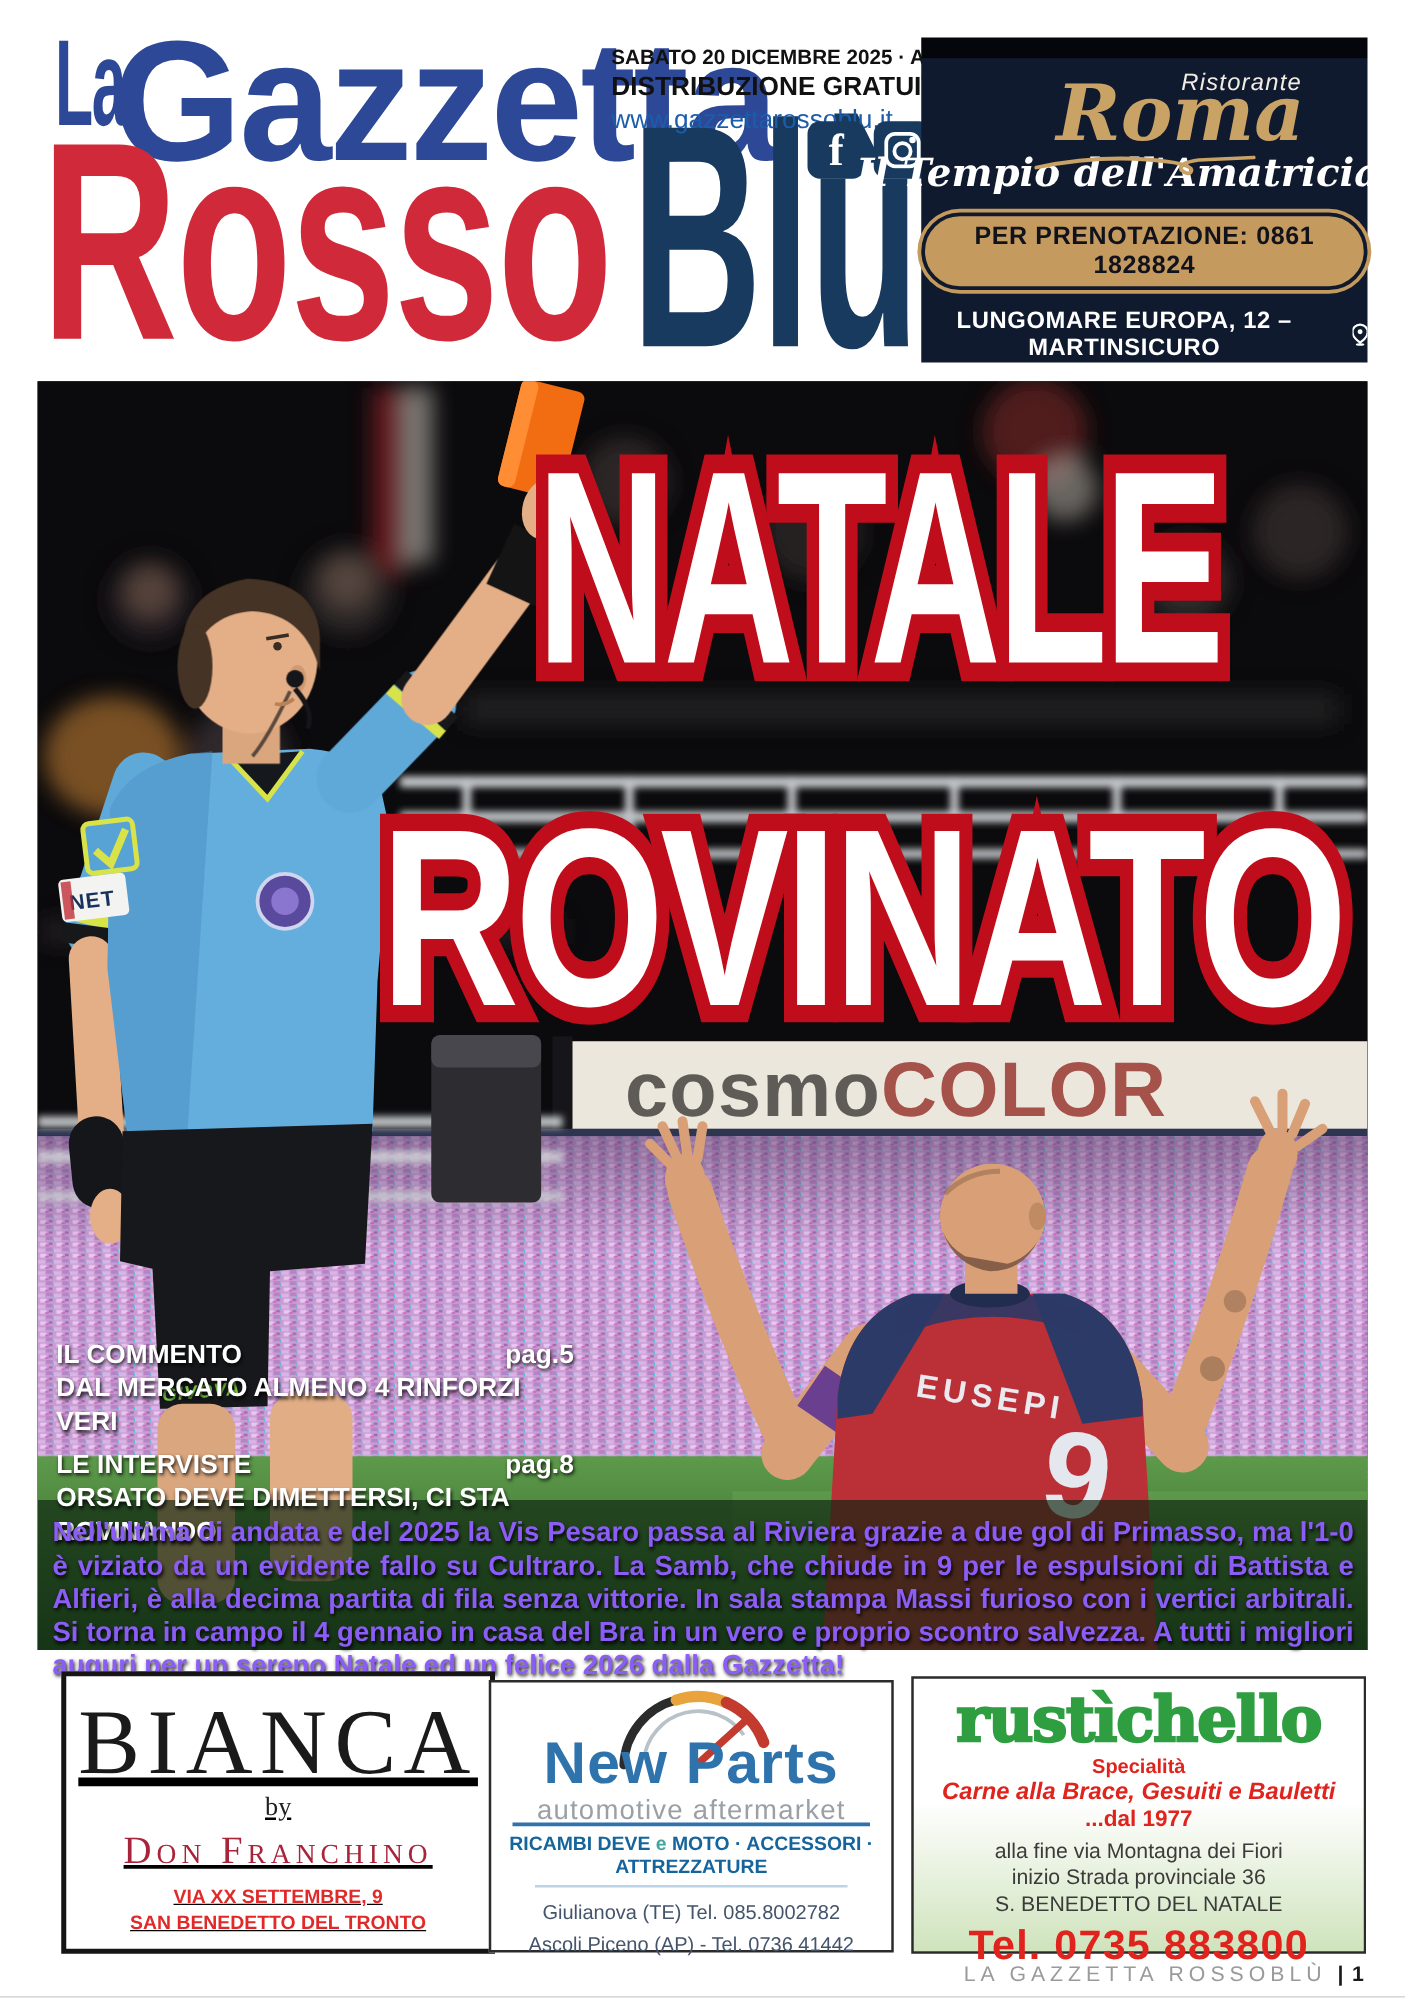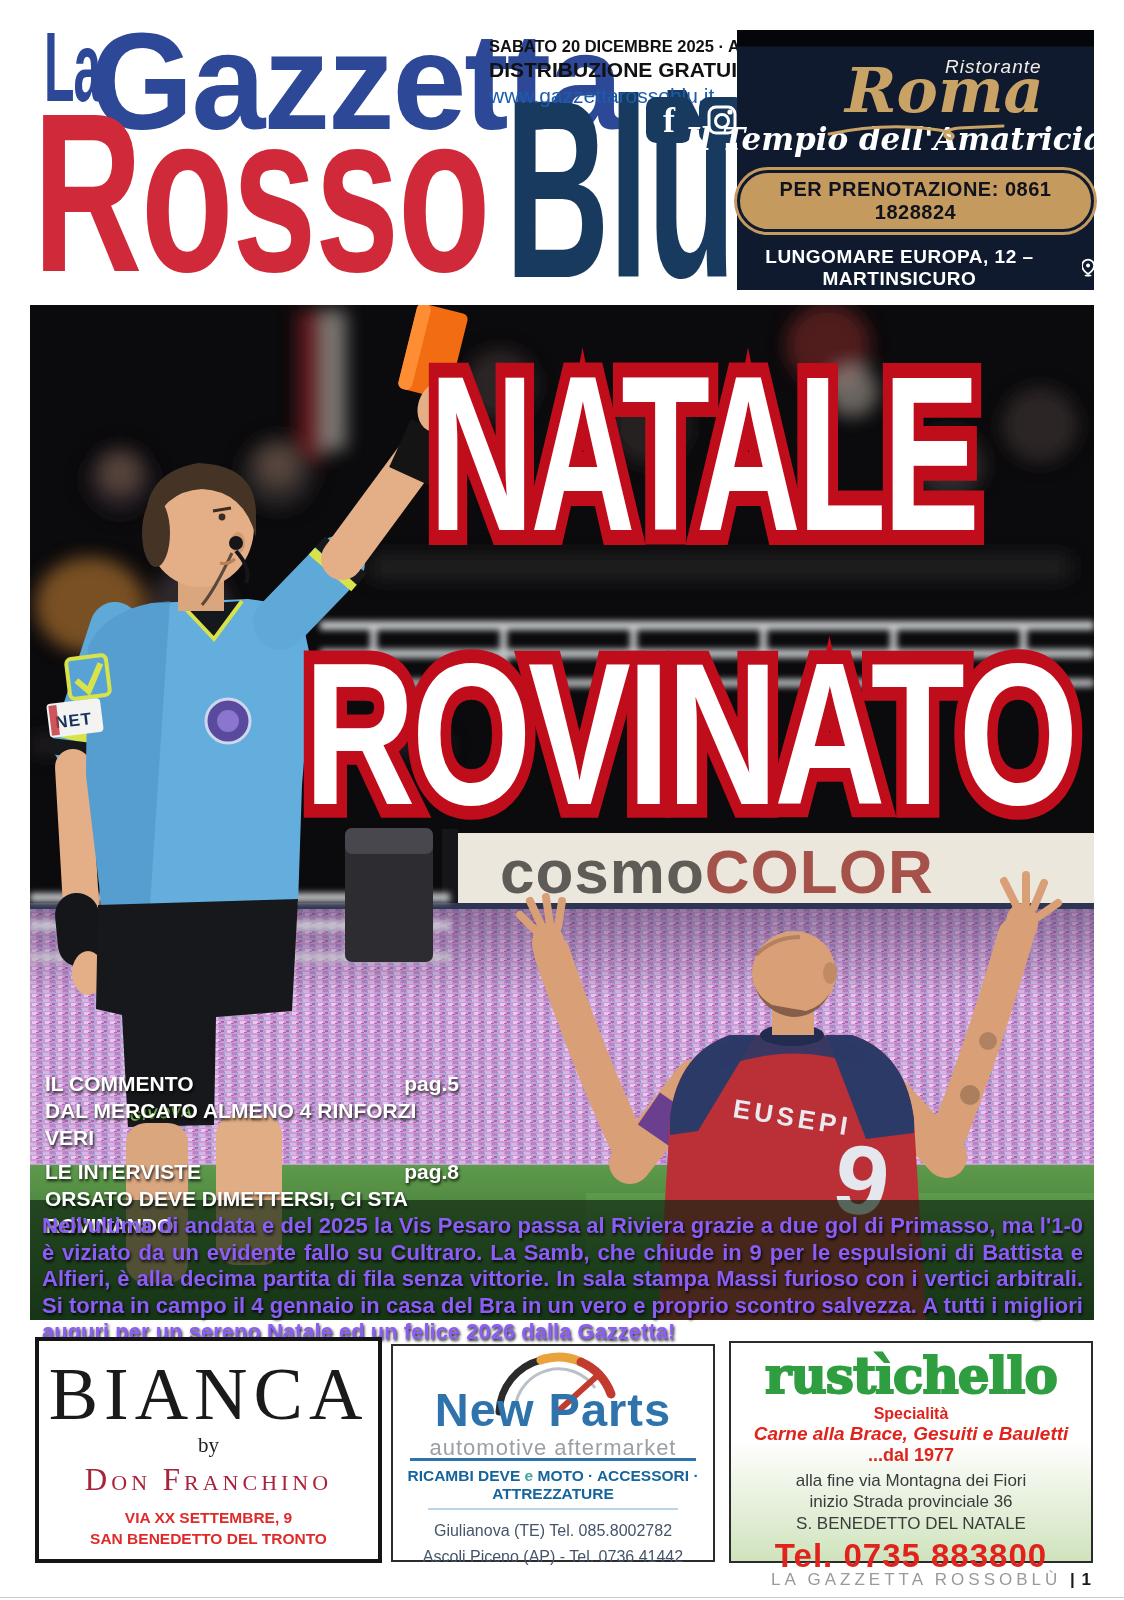--- a/index.html
+++ b/index.html
@@ -50,21 +50,21 @@
 
   
   .teasers { position:absolute; left:45px; top:1070px; width:414px; color:#fff; font-weight:bold; font-size:21px; text-shadow:1px 2px 3px rgba(0,0,0,.85); }
   .teaser-head { display:flex; justify-content:space-between; line-height:27px; }
   .teaser-sub  { line-height:27px; margin-bottom:7px; }
 
   
   .lead { position:absolute; left:42px; top:1213px; width:1041px; color:#8b5cf6; font-weight:bold; font-size:22px; line-height:26.5px; text-align:justify; text-shadow:1px 2px 3px rgba(0,0,0,.9); }
 
   
-  .ad-bianca { position:absolute; left:35px; top:1337px; width:347px; height:226px; background:#fff; border:4px solid #151515; text-align:center; }
+  .ad-bianca { position:absolute; left:49px; top:1337px; width:347px; height:226px; background:#fff; border:4px solid #151515; text-align:center;text-decoration:underline; }
   .bianca-name { font-family:"Liberation Serif",serif; font-size:74px; color:#1a1a1a; letter-spacing:6px; margin-top:16px; line-height:1; }
   .bianca-by   { font-family:"Liberation Serif",serif; font-size:21px; color:#222; margin-top:2px; }
   .bianca-designer { font-family:"Liberation Serif",serif; font-variant:small-caps; font-size:31px; color:#a8243a; letter-spacing:4px; margin-top:4px; }
   .bianca-addr { font-size:15.5px; font-weight:bold; color:#e02a2a; line-height:1.35; margin-top:10px; }
 
   .ad-newparts { position:absolute; left:391px; top:1344px; width:324px; height:218px; background:#fff; border:2px solid #2b2b2b; text-align:center; }
   .np-logo { position:relative; margin-top:10px; height:86px; }
   .np-gauge { position:absolute; left:92px; top:-4px; }
   .np-name { position:relative; font-size:47px; font-weight:bold; color:#2f73ad; letter-spacing:1px; top:26px; }
   .np-sub  { position:relative; top:24px; font-size:22px; color:#9aa0a6; letter-spacing:1px; }

